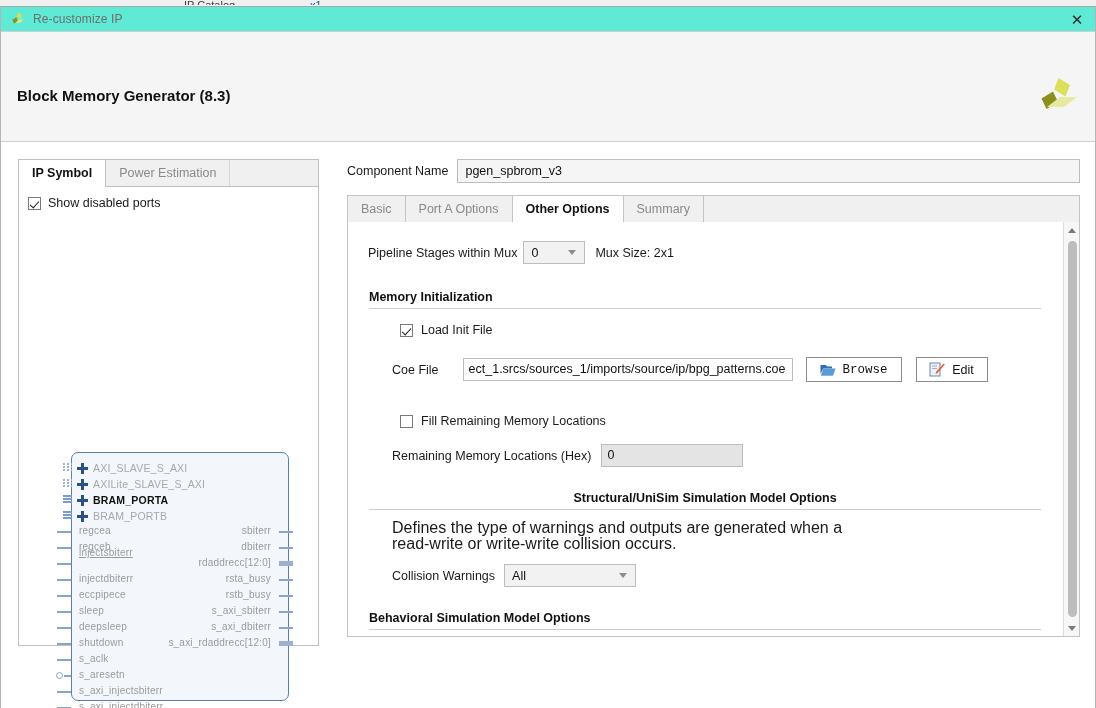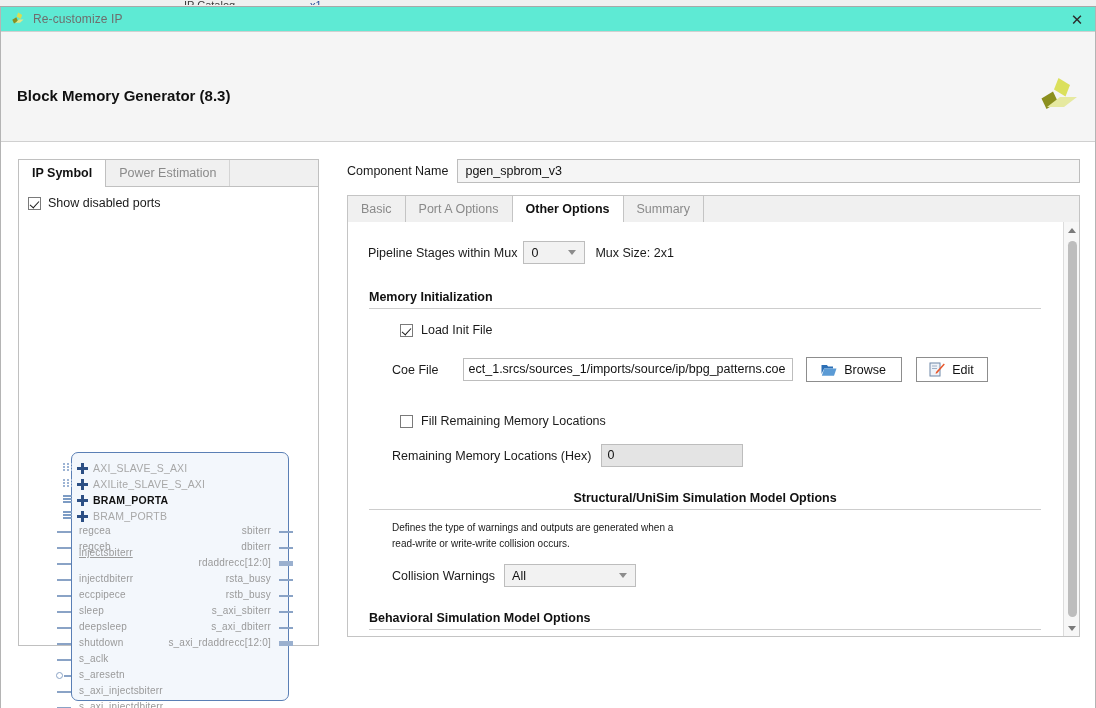--- a/index.html
+++ b/index.html
@@ -201,21 +201,21 @@
     white-space: nowrap; overflow: hidden;
   }
   .txtinput.grey { background: #e4e4e4; }
 
   .btn {
     height: 25px; border: 1px solid #8d8d8d; background: #ffffff;
     display: flex; align-items: center; justify-content: center;
     font-size: 12.5px; color: #111111; gap: 7px;
   }
 
-  .descline { font-size: 10px; color: #1a1a1a; line-height: 16px; }
+  .descline { font-size: 16px; color: #1a1a1a; line-height: 16px; }
 
   
   .vscroll {
     position: absolute; right: 0; top: 0; bottom: 0; width: 16px;
     background: #f7f7f7; border-left: 1px solid #dcdcdc;
   }
   .vs-btn { height: 16px; display: flex; align-items: center; justify-content: center; }
   .vs-arrow { width: 0; height: 0; border-left: 4px solid transparent; border-right: 4px solid transparent; }
   .vs-arrow.up { border-bottom: 5px solid #7a7a7a; }
   .vs-arrow.dn { border-top: 5px solid #7a7a7a; }
@@ -434,21 +434,21 @@
             </div>
 
             <div class="row" style="margin:14px 0 0 52px;">
               <span class="cbox checked"></span>
               <span class="lab" style="margin-left:8px;">Load Init File</span>
             </div>
 
             <div class="row" style="margin:20px 0 0 44px;">
               <span class="lab">Coe File</span>
               <div class="txtinput" style="width:330px; margin-left:24px;">ect_1.srcs/sources_1/imports/source/ip/bpg_patterns.coe</div>
-              <div class="btn" style="width:96px; margin-left:13px;">
+              <div class="btn" style="width:96px; margin-left:13px;font-family:Liberation Mono, monospace;">
                 <span style="width:16px;height:14px;display:inline-block">
                   <svg width="16" height="14" viewBox="0 0 16 14">
                     <path d="M0.5 2 h5.4 l1.2 1.5 H12 v2 H3.2 L0.5 11 z" fill="#2c6fb5"></path>
                     <path d="M3.3 5.6 H15.5 L13 12.8 H0.8 z" fill="#5b9bd5"></path>
                   </svg>
                 </span>
                 <span>Browse</span>
               </div>
               <div class="btn" style="width:72px; margin-left:14px;">
                 <span style="width:16px;height:15px;display:inline-block">

